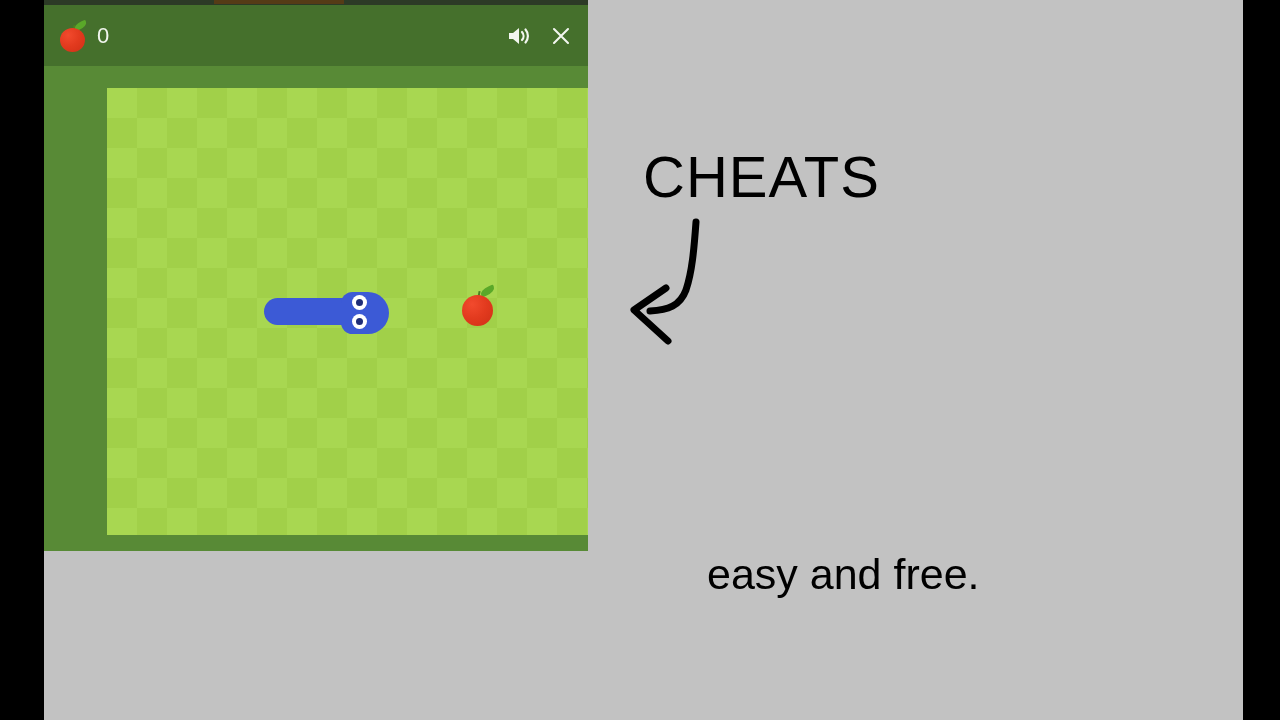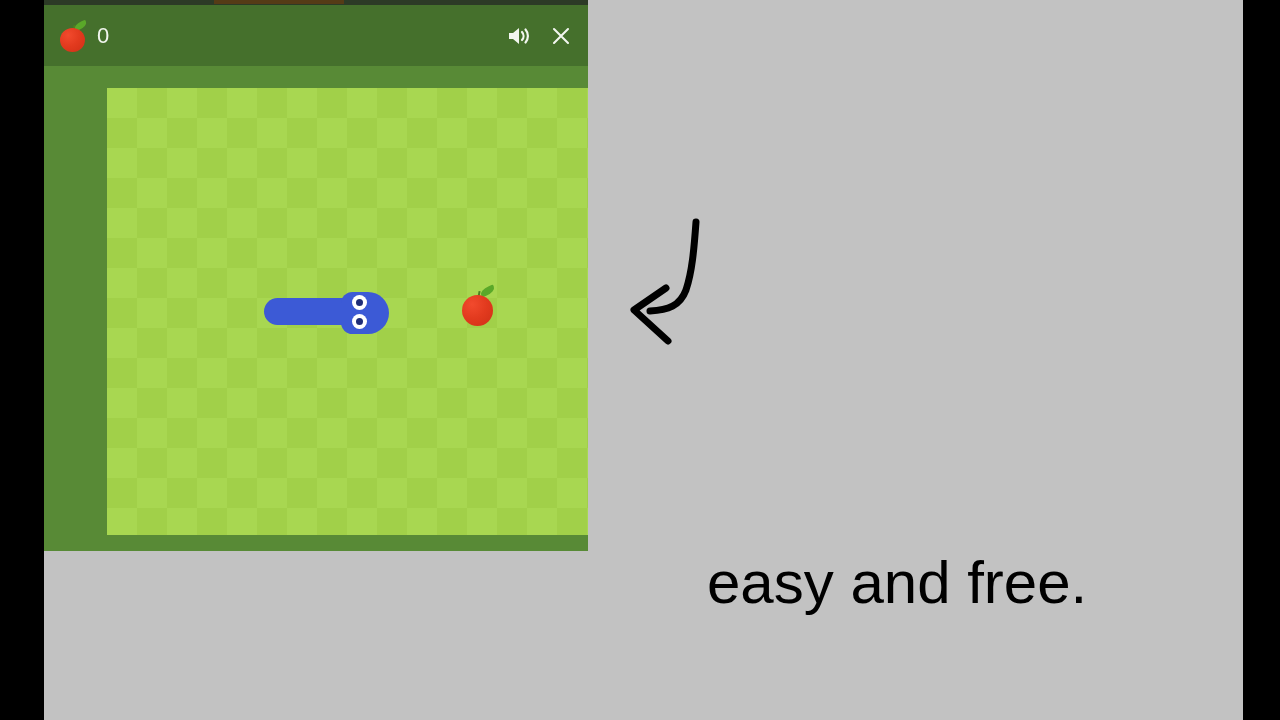--- a/index.html
+++ b/index.html
@@ -177,21 +177,21 @@
     font-size: 58px;
     color: #000000;
     letter-spacing: 1px;
     line-height: 1;
     white-space: nowrap;
   }
 
   #easy-free-label {
     position: absolute;
     left: 707px; top: 553px;
-    font-size: 60px;
+    font-size: 43px;
     color: #000000;
     line-height: 1;
     white-space: nowrap;
     text-align: right;
   }
 
   #arrow-svg {
     position: absolute;
     left: 620px; top: 210px;
     width: 110px; height: 145px;
@@ -254,20 +254,21 @@
 
       <span class="apple" id="field-apple">
         <span class="stem"></span>
         <span class="leaf"></span>
         <span class="body"></span>
       </span>
 
     </div>
   </div>
 
+  <div id="cheats-label">CHEATS</div>
 
   <svg id="arrow-svg" viewBox="0 0 110 145" xmlns="http://www.w3.org/2000/svg">
     <path d="M76 12 C 74 40, 72 62, 66 80 C 60 96, 48 100, 30 101" stroke="#000000" stroke-width="7" fill="none" stroke-linecap="round" stroke-linejoin="round"></path>
     <path d="M46 78 L 14 100 L 48 131" stroke="#000000" stroke-width="7" fill="none" stroke-linecap="round" stroke-linejoin="round"></path>
   </svg>
 
   <div id="easy-free-label">easy and free.</div>
 
 </div>
 

